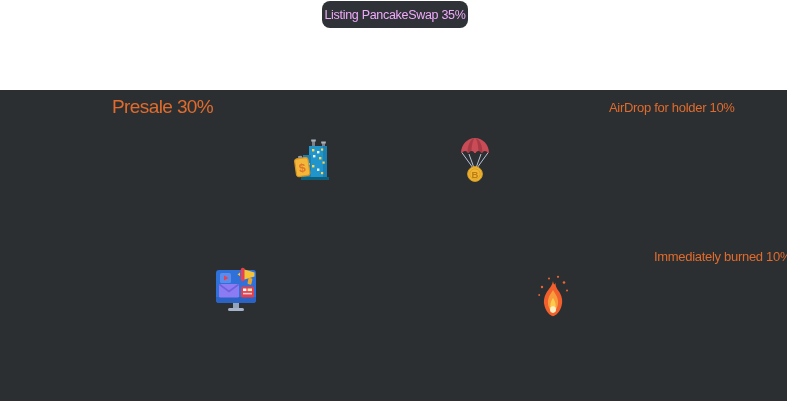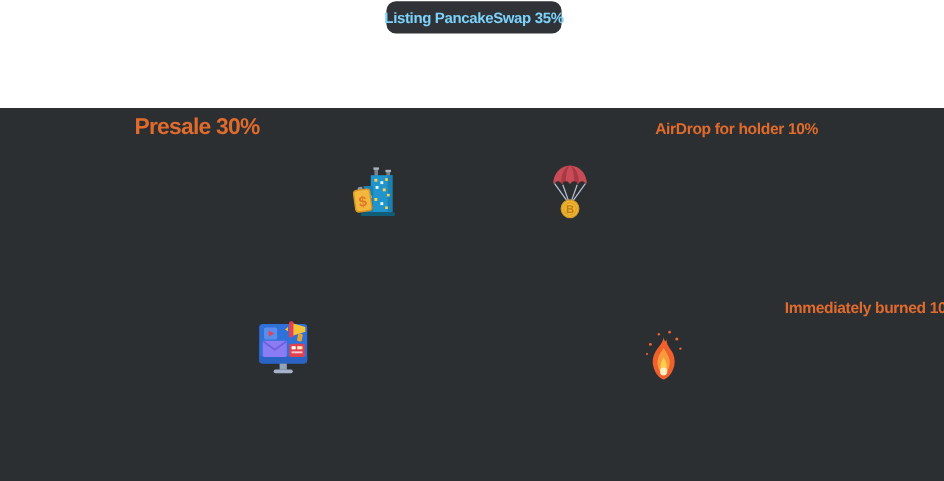--- a/index.html
+++ b/index.html
@@ -24,42 +24,42 @@
     position: absolute;
     left: 322px; top: 1px;
     width: 146px; height: 27px;
     background: #2f3236;
     border-radius: 8px;
     display: flex;
     align-items: center;
     justify-content: center;
   }
   .tooltip-badge .tip-text {
-    color: #7dd3fc;
+    color: #f0abfc;
     font-size: 12.5px;
-    font-weight: bold;
+    font-weight: normal;
     letter-spacing: -0.3px;
     white-space: nowrap;
   }
   .dark-panel {
     position: absolute;
     left: 0; top: 90px;
     width: 787px; height: 311px;
     background: #2c2f32;
   }
   .alloc-label {
     position: absolute;
     color: #e06b2c;
-    font-weight: bold;
+    font-weight: normal;
     white-space: nowrap;
   }
   .alloc-label.big { font-size: 19px; letter-spacing: -0.6px; }
   .alloc-label.small { font-size: 13px; letter-spacing: -0.3px; }
   #presale-label   { left: 112px; top: 96px;  }
-  #airdrop-label   { left: 546px; top: 100px; }
+  #airdrop-label   { left: 609px; top: 100px; }
   #marketing-label { left: 21px;  top: 255px; }
   #burned-label    { left: 654px; top: 249px; }
   .icon-box { position: absolute; }
   #building-icon  { left: 294px; top: 138px; }
   #parachute-icon { left: 459px; top: 137px; }
   #monitor-icon   { left: 215px; top: 267px; }
   #fire-icon      { left: 536px; top: 274px; }
 </style>
 </head>
 <body>

